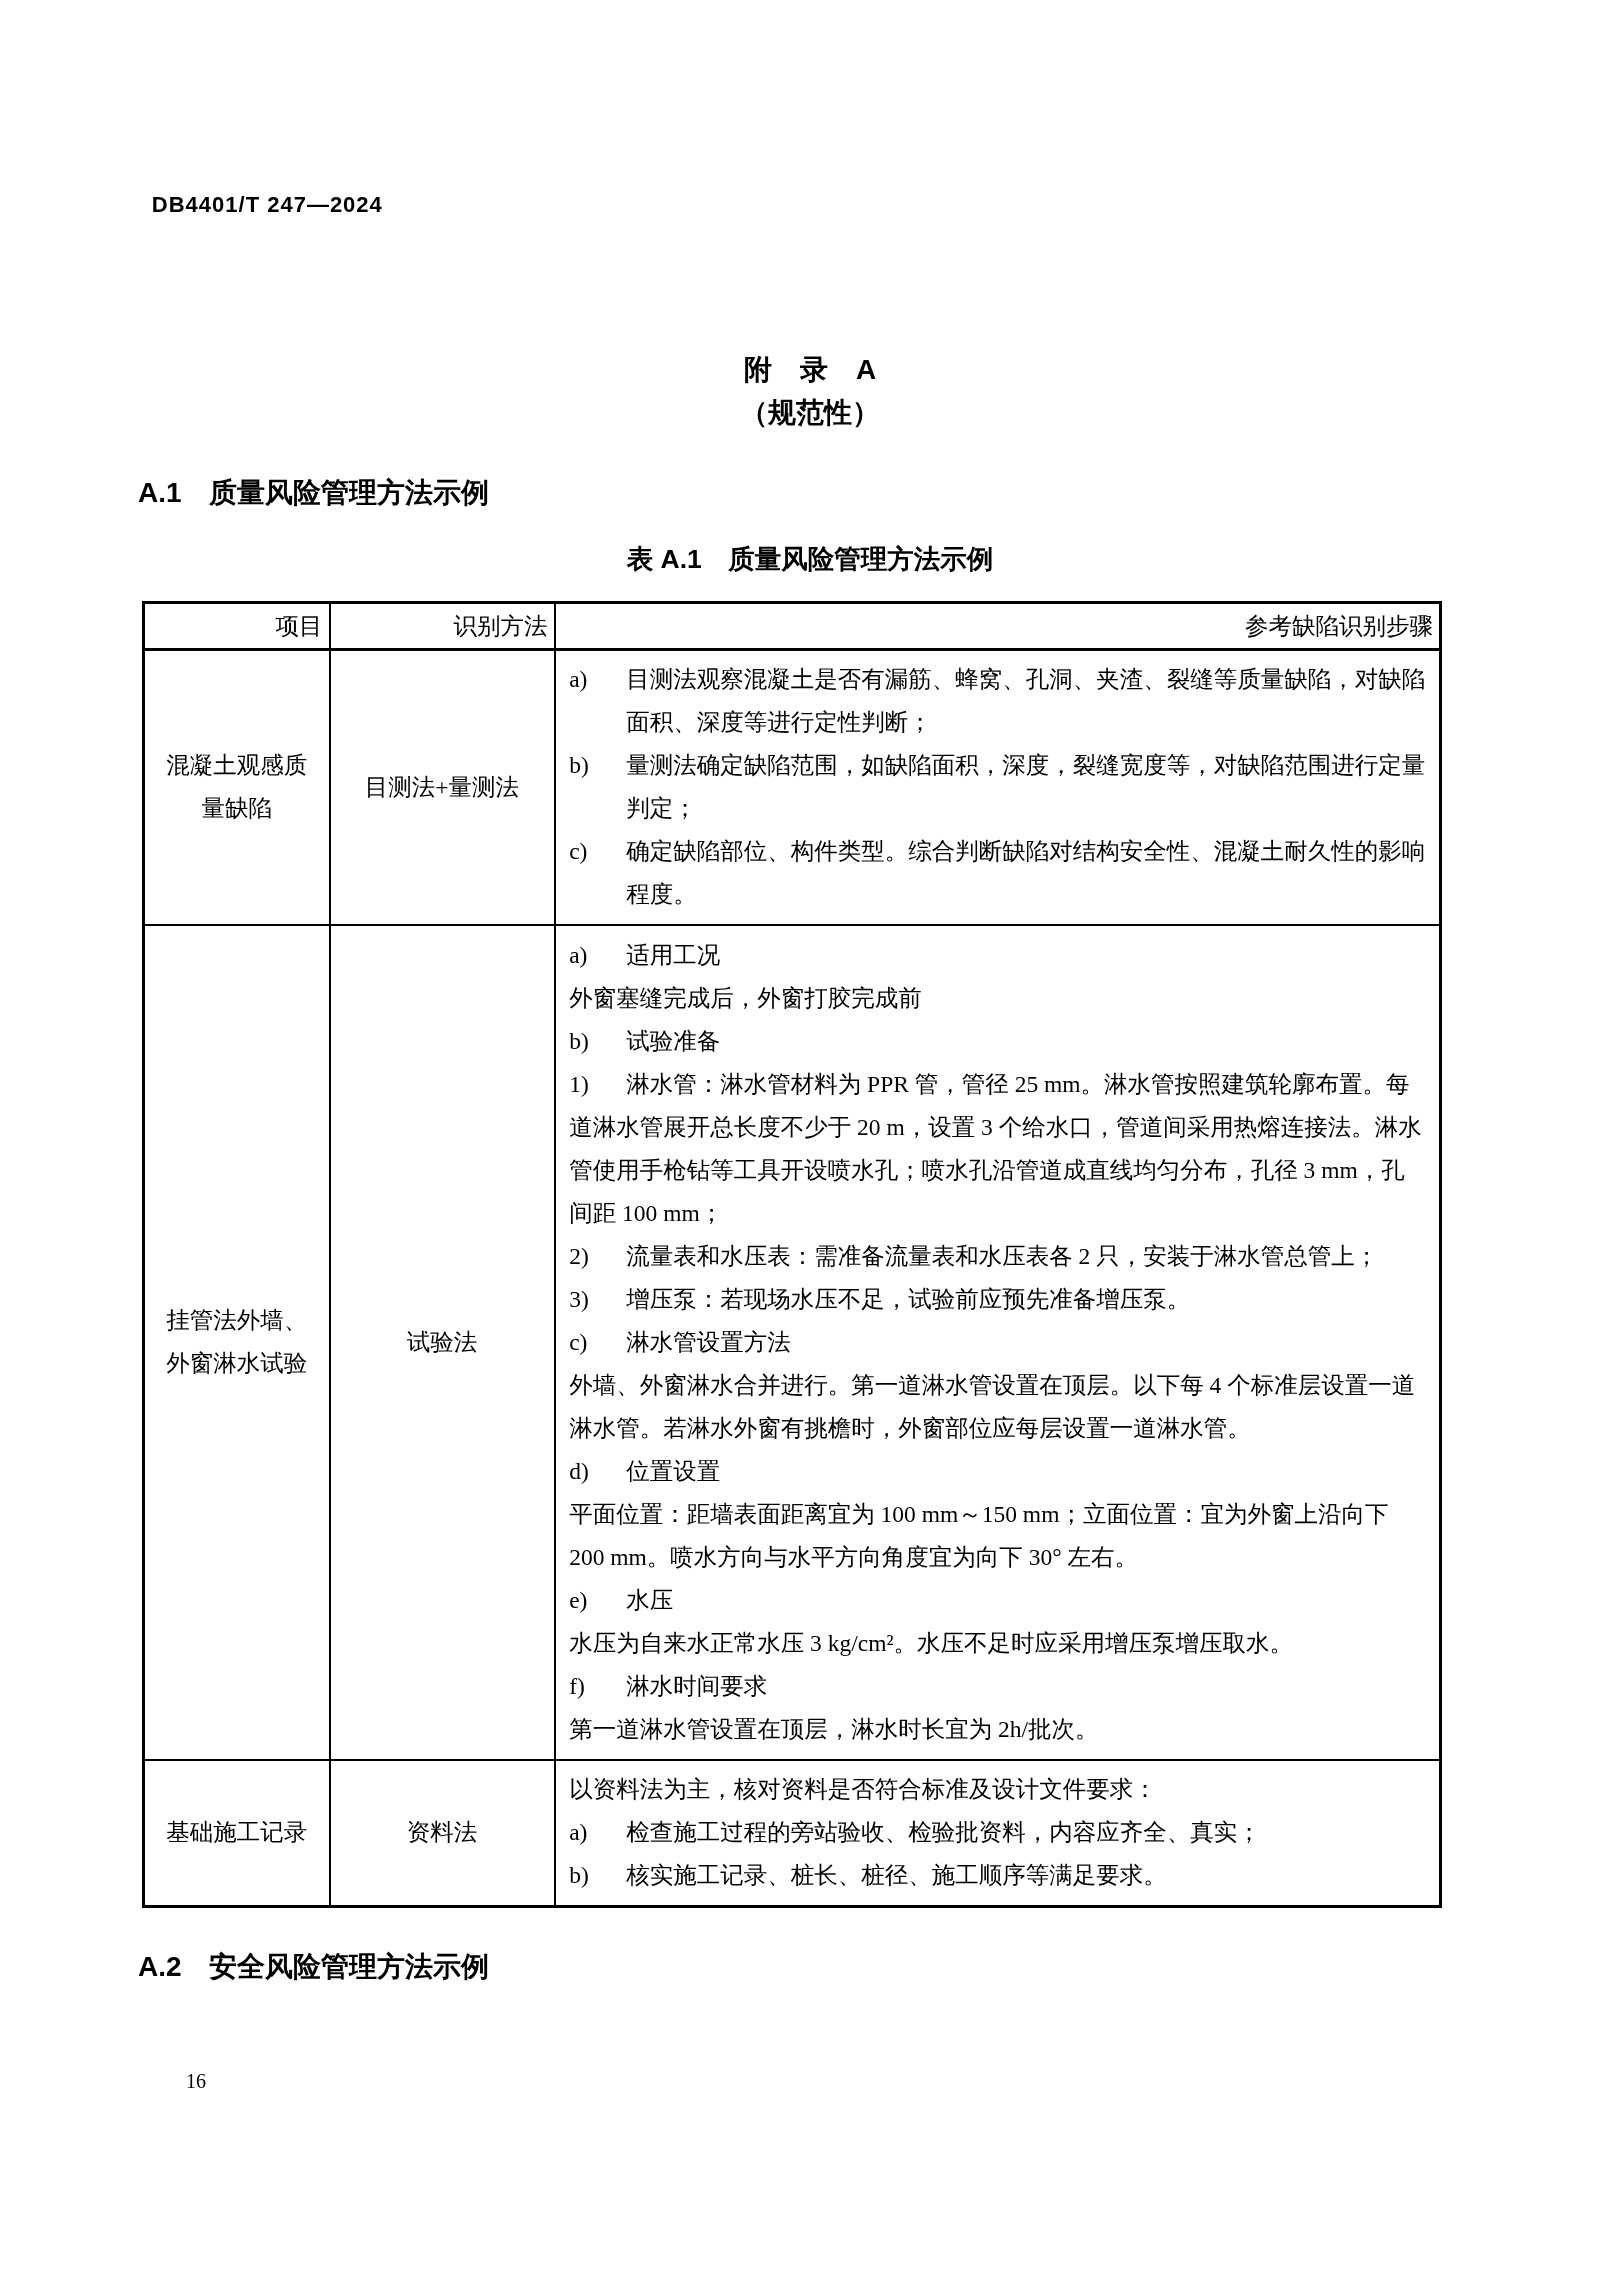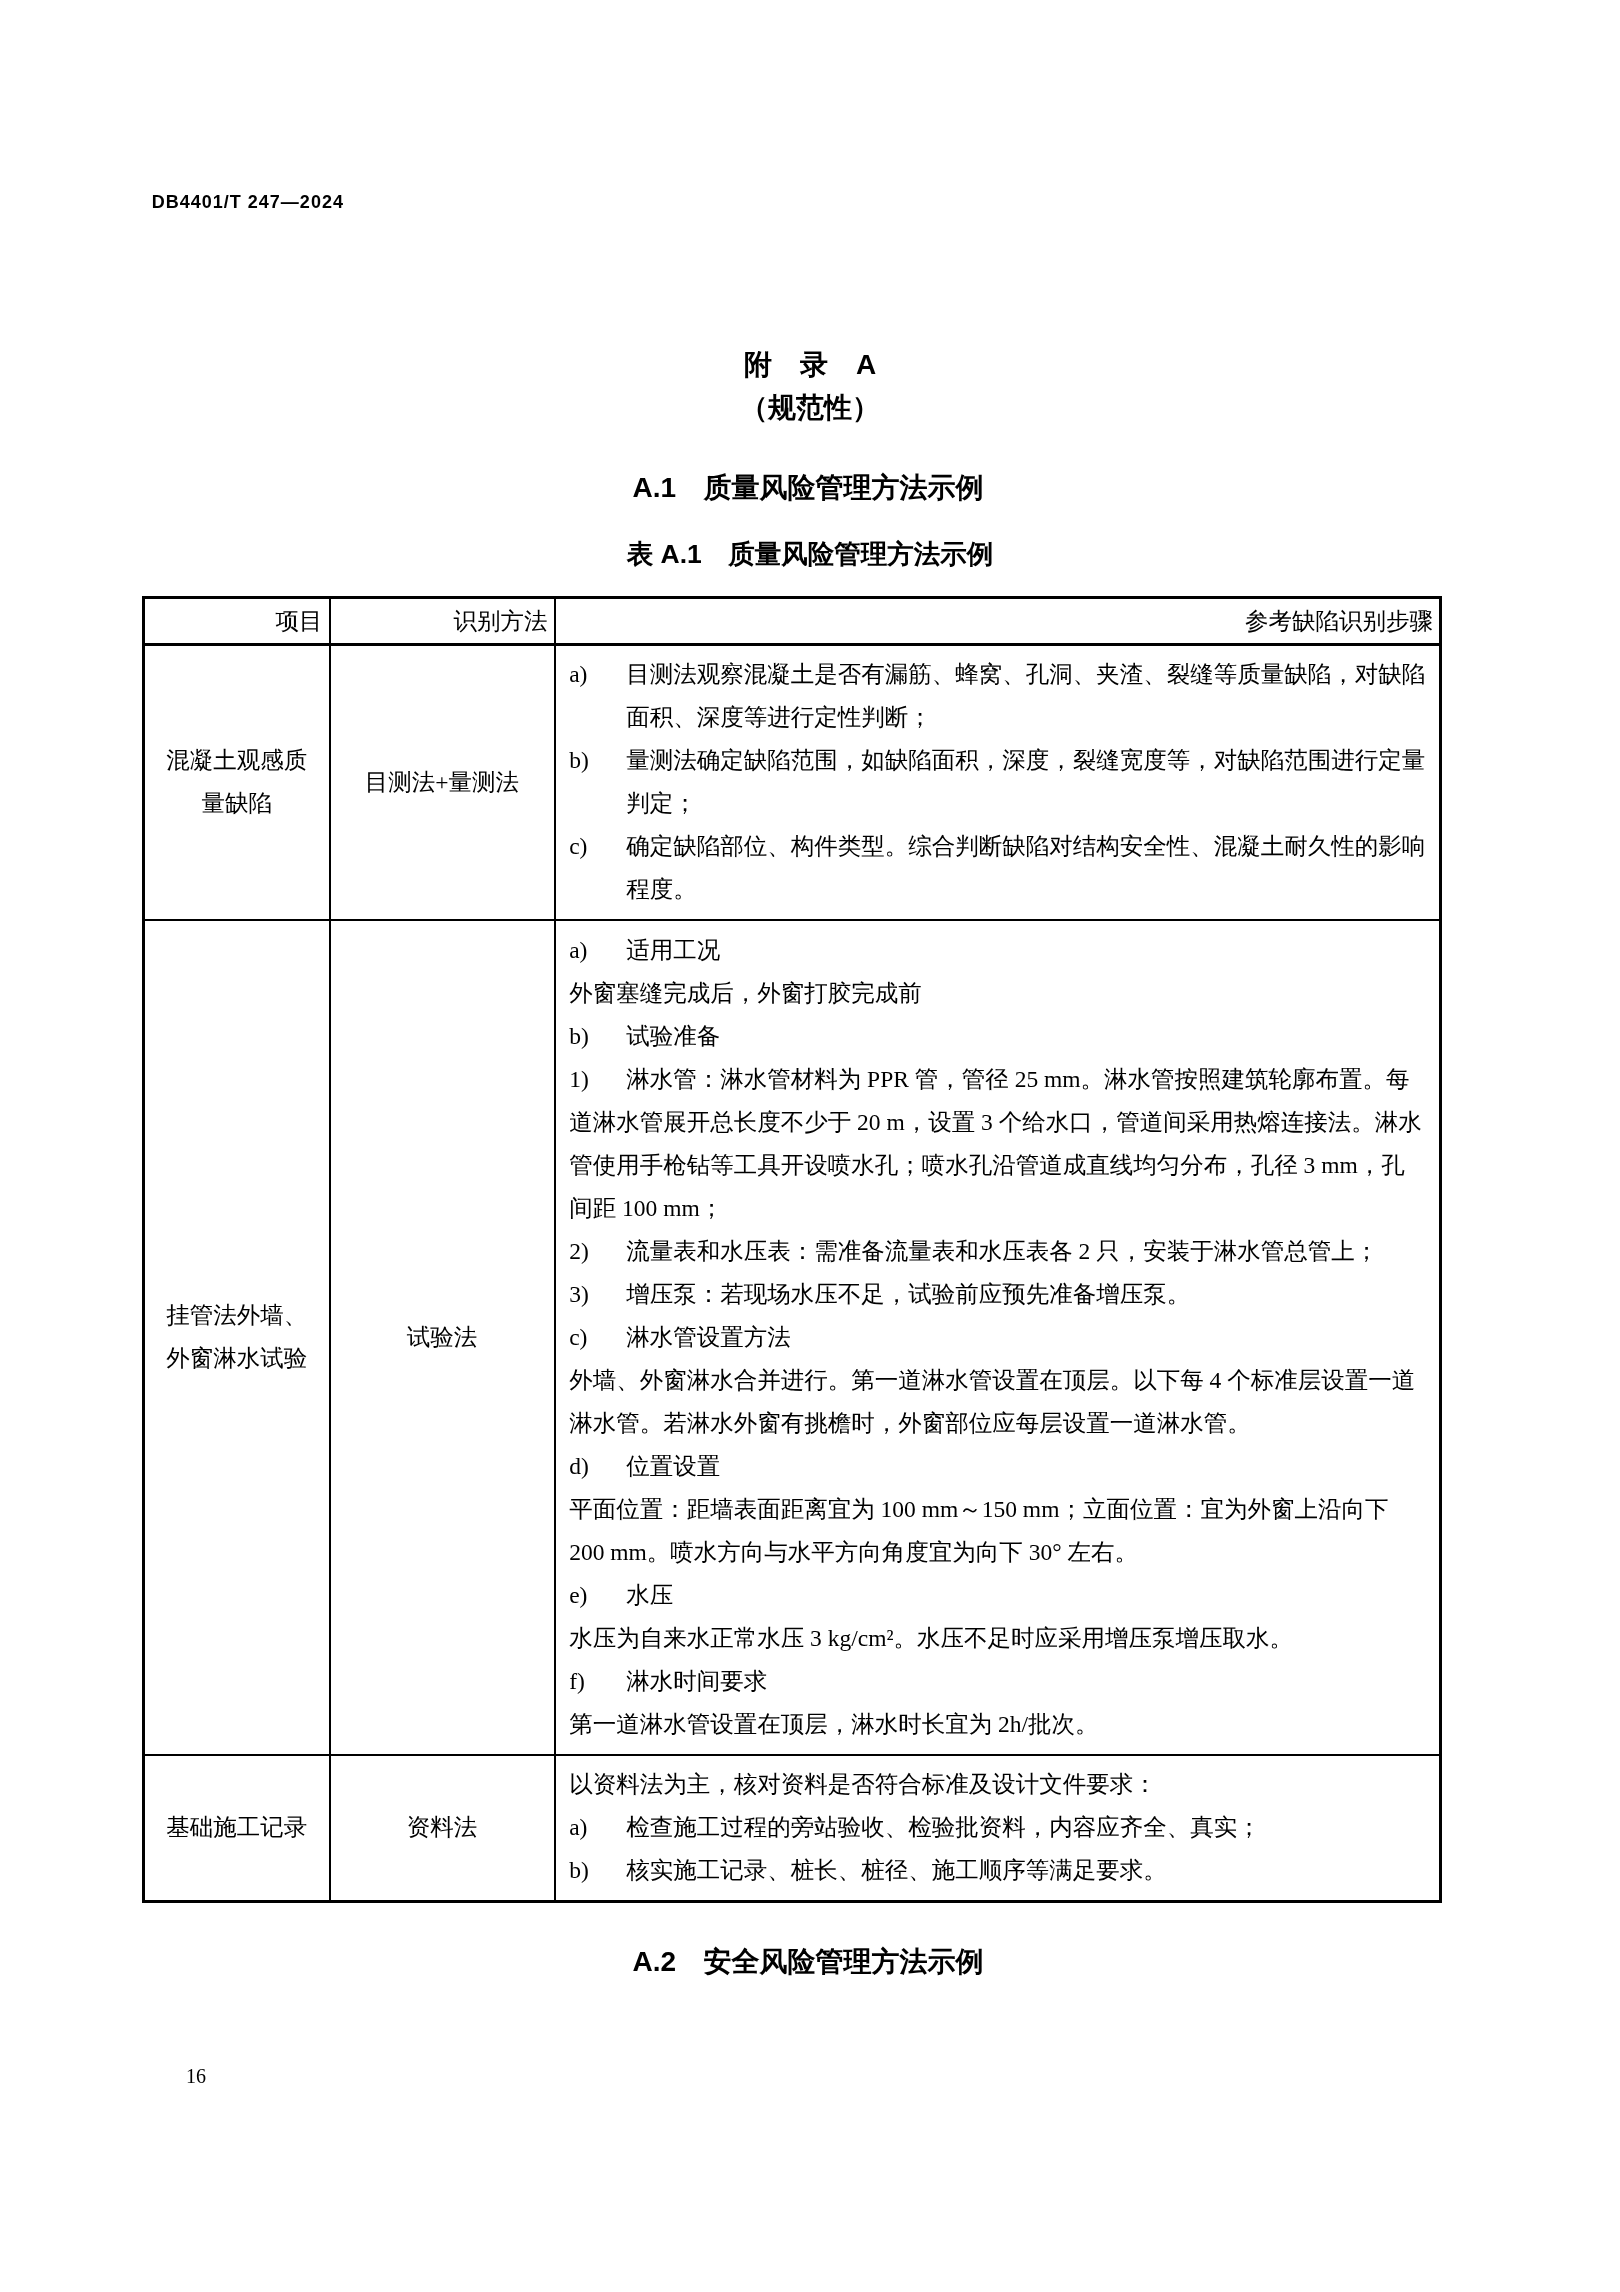--- a/index.html
+++ b/index.html
@@ -11,38 +11,37 @@
     box-sizing:border-box;
     padding:0 142px;
     color:#000;
     font-family:"Liberation Serif","DejaVu Serif",serif;
     overflow:hidden;
   }
   .doc-header{
     margin:192px 0 0 9.8px;
     font-family:"Liberation Sans","DejaVu Sans",sans-serif;
     font-weight:bold;
-    font-size:18px;
+    font-size:22px;
     letter-spacing:1px;
   }
   .appendix-title{
     margin-top:130px;
     text-align:center;
     font-family:"Liberation Sans","DejaVu Sans",sans-serif;
     font-weight:bold;
     font-size:28px;
     line-height:43px;
   }
   .section-heading{
     margin:41px 0 0 -3.9px;
     font-family:"Liberation Sans","DejaVu Sans",sans-serif;
     font-weight:bold;
     font-size:28px;
     line-height:35px;
-    text-align:center;
   }
   .section-heading .sec-no{display:inline-block;}
   .section-heading .sec-title{display:inline-block;margin-left:27.4px;}
   .intro-para{
     margin-top:45px;
     font-size:28px;
     line-height:35px;
     text-indent:49px;
   }
   .table-caption{

